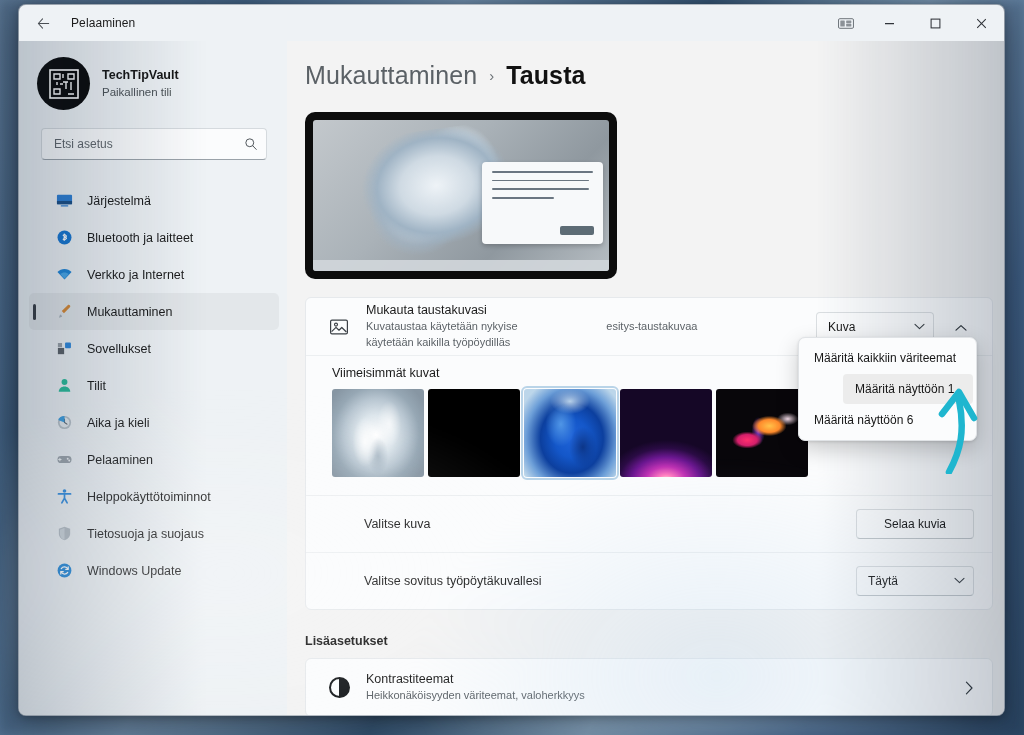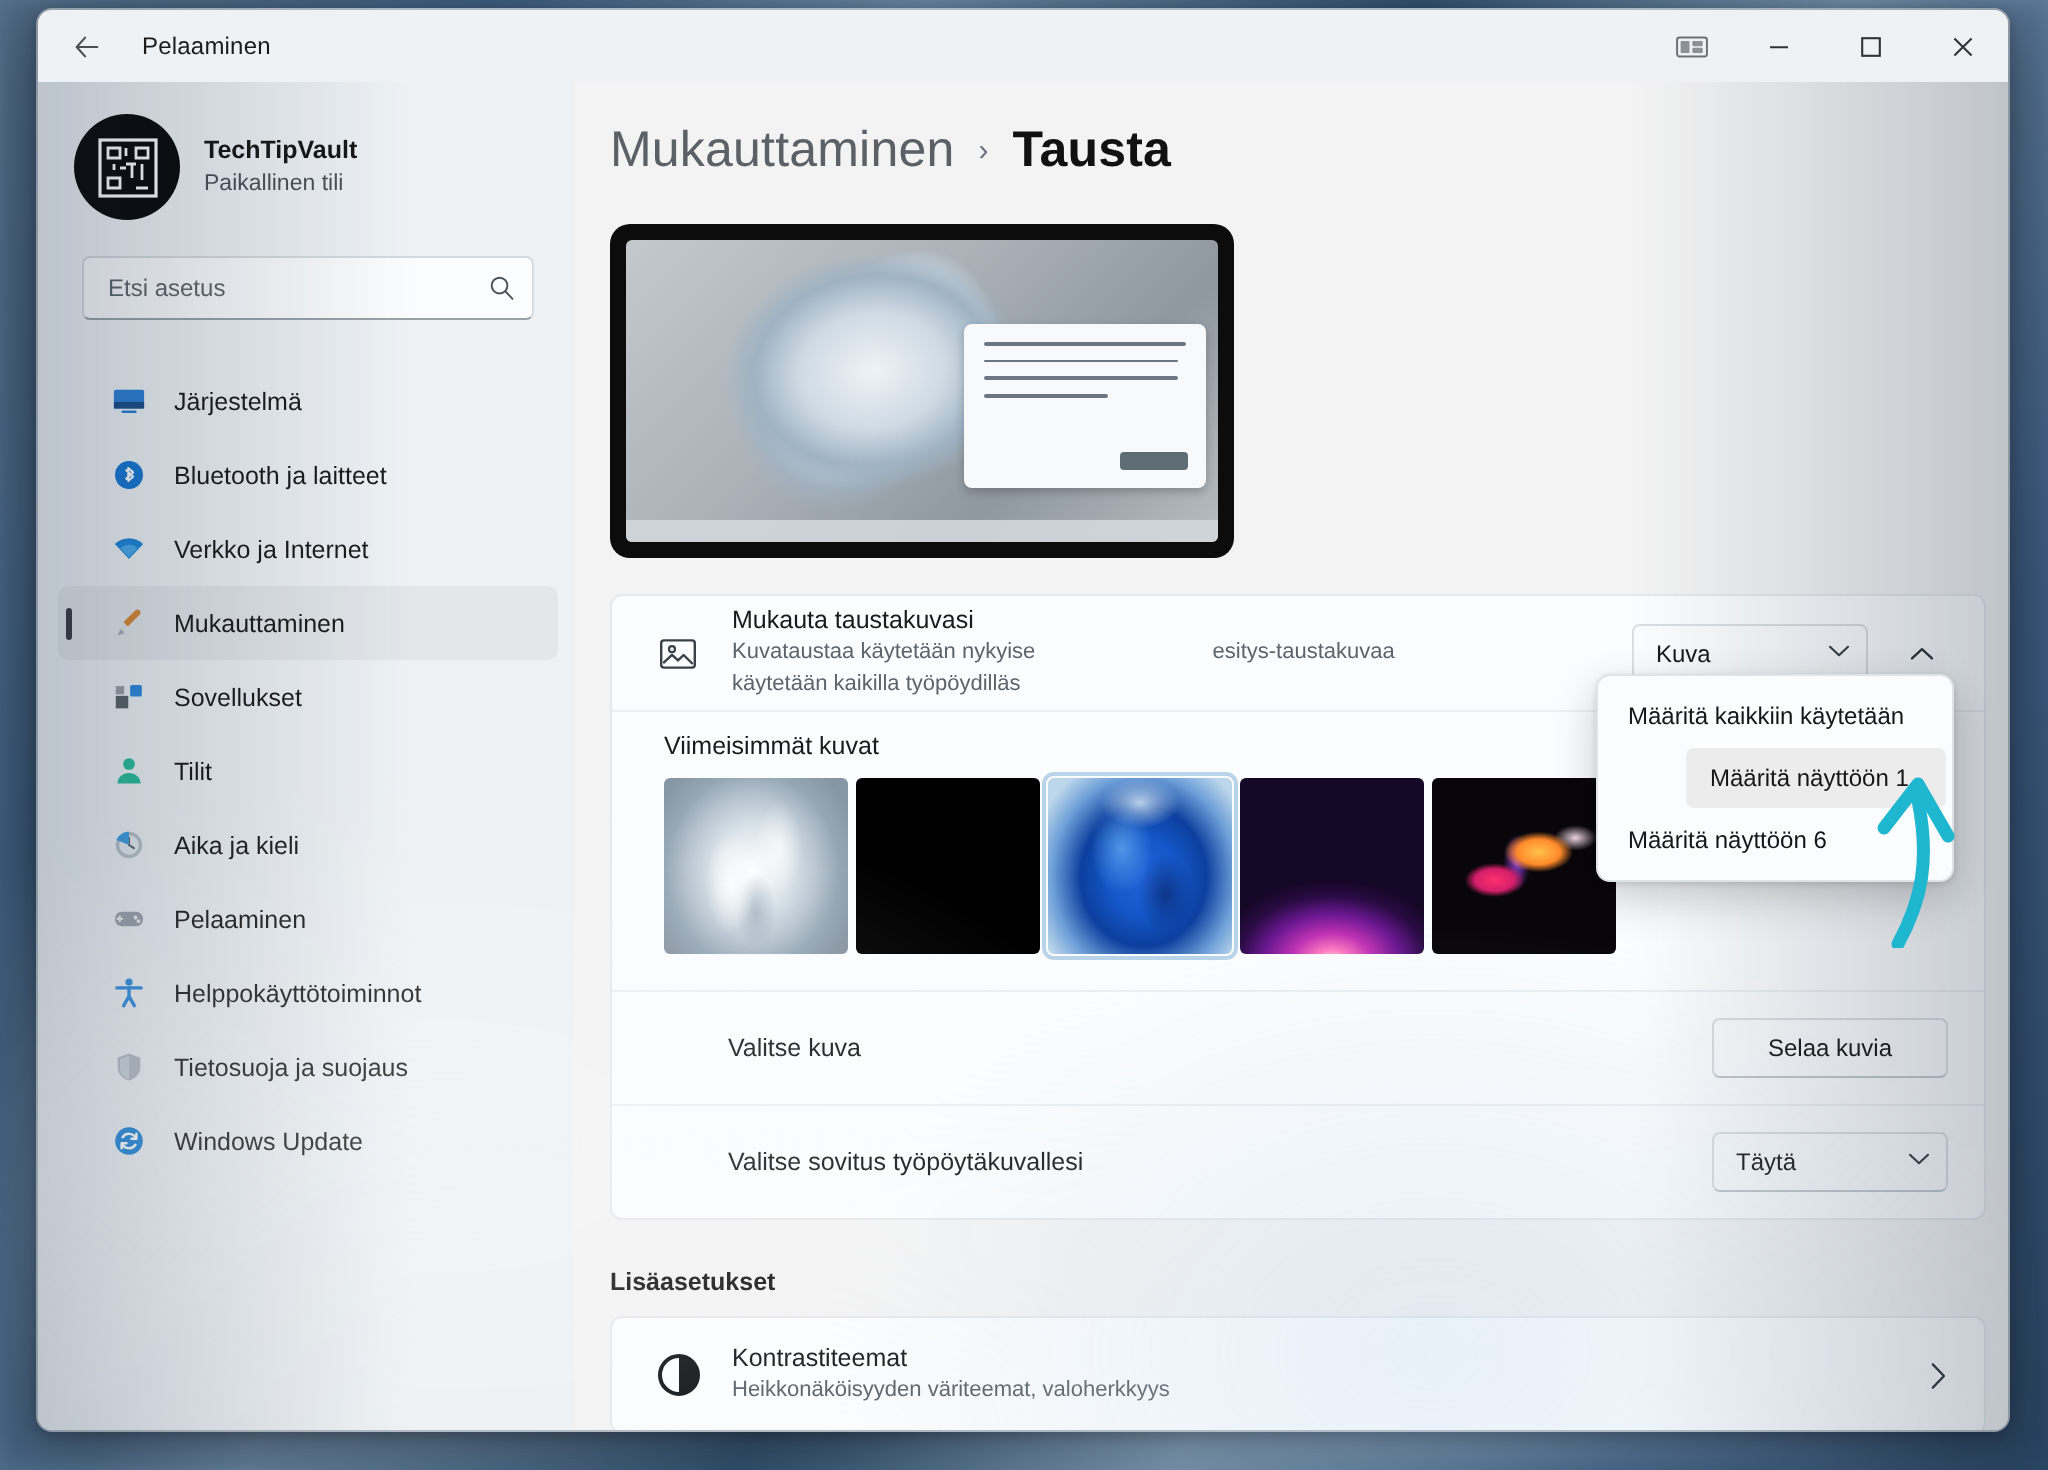--- a/index.html
+++ b/index.html
@@ -723,21 +723,21 @@
                       <path d="M1.4 1.2L7 7L1.4 12.8" fill="none" stroke="currentColor" stroke-width="1.15" stroke-linecap="round" stroke-linejoin="round"></path>
                     </svg>
                 </span>
               </div>
             </div>
           </div>
 
         </div>
 
         <div class="flyout">
-          <div class="flyout-item">Määritä kaikkiin käytetään</div>
+          <div class="flyout-item">Määritä kaikkiin väriteemat</div>
           <div class="flyout-item highlight">Määritä näyttöön 1</div>
           <div class="flyout-item">Määritä näyttöön 6</div>
         </div>
 
         <svg class="anno-arrow" viewBox="0 0 70 100">
           <path d="M30 98 C 42 76, 46 56, 40 26" fill="none" stroke="#1fb6cf" stroke-width="6.5" stroke-linecap="round"></path>
           <path d="M23 40 L40 18 L55 44" fill="none" stroke="#1fb6cf" stroke-width="6.5" stroke-linecap="round" stroke-linejoin="round"></path>
         </svg>
 
       </div>

